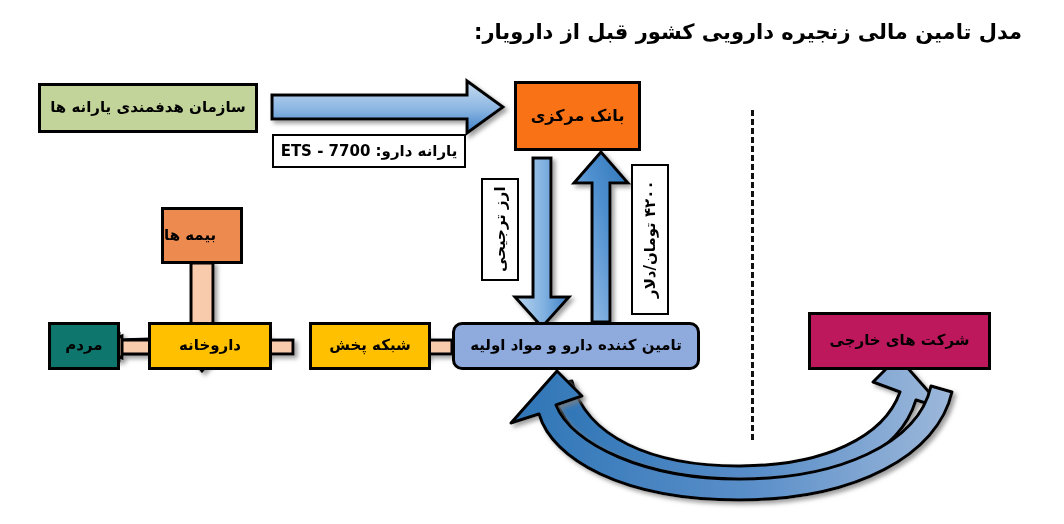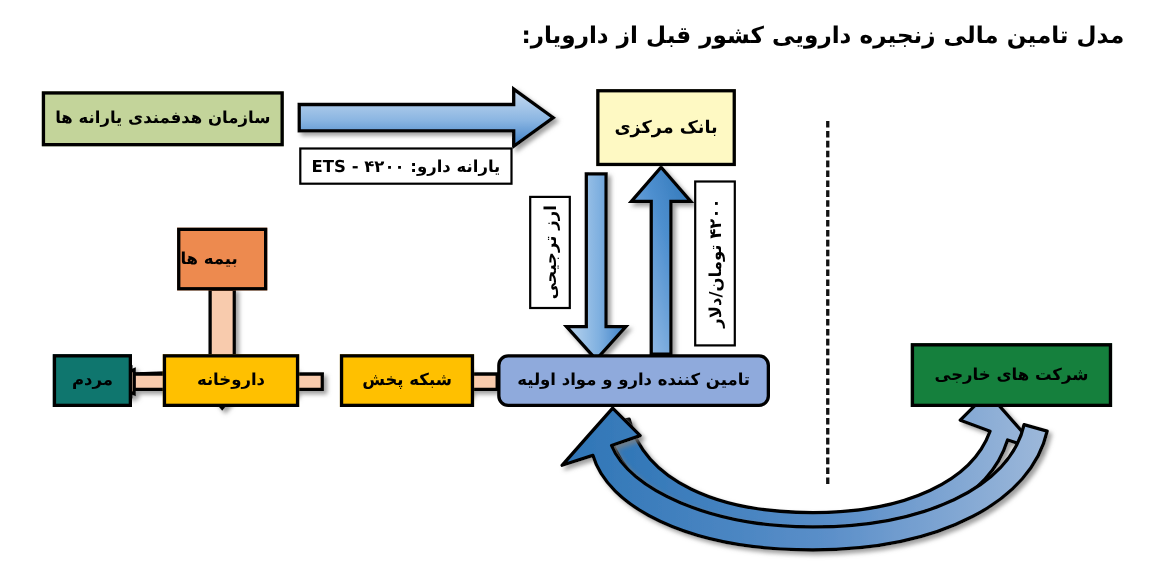--- a/index.html
+++ b/index.html
@@ -114,21 +114,21 @@
                L 534,397 L 557,371 L 582,396 L 556,405
                C 572,445 646,479 739,479
                C 838,479 918,444 931,386 Z" fill="url(#gCurveA)" stroke="#000" stroke-width="3" stroke-linejoin="round"></path>
     </g>
   </svg>
 
   <div class="box" style="left:38px;top:83px;width:220px;height:50px;background:#C3D49A;font-size:15px;z-index:5;">
     <span>سازمان هدفمندی یارانه ها</span>
   </div>
 
-  <div class="box" style="left:514px;top:81px;width:127px;height:70px;background:#fef9c3;font-size:16px;z-index:5;margin-left:28px;">
+  <div class="box" style="left:514px;top:81px;width:127px;height:70px;background:#f97316;font-size:16px;z-index:5;">
     <span>بانک مرکزی</span>
   </div>
 
   <div class="box" style="left:161px;top:207px;width:82px;height:57px;background:#ED8A4F;font-size:15px;z-index:5;justify-content:flex-end;">
     <span>بیمه ها</span>
   </div>
 
   <div class="box" style="left:48px;top:322px;width:72px;height:48px;background:#0f766e;font-size:15px;z-index:5;">
     <span>مردم</span>
   </div>
@@ -138,26 +138,26 @@
   </div>
 
   <div class="box" style="left:293px;top:322px;width:122px;height:48px;background:#FFC000;font-size:15px;z-index:5;margin-left:16px;">
     <span>شبکه پخش</span>
   </div>
 
   <div class="box" style="left:452px;top:322px;width:248px;height:48px;background:#8FAADC;font-size:15px;z-index:5;border-radius:10px;">
     <span>تامین کننده دارو و مواد اولیه</span>
   </div>
 
-  <div class="box" style="left:828px;top:312px;width:183px;height:58px;background:#15803d;font-size:15px;z-index:5;">
+  <div class="box" style="left:808px;top:312px;width:183px;height:58px;background:#be185d;font-size:15px;z-index:5;">
     <span>شرکت های خارجی</span>
   </div>
 
   <div class="label-box" style="left:272px;top:134px;width:194px;height:34px;font-size:15px;">
-    <span>یارانه دارو: ETS - ۴۲۰۰</span>
+    <span>یارانه دارو: ETS - 7700</span>
   </div>
 
   <div class="label-box vert" style="left:481px;top:178px;width:38px;height:103px;font-size:15px;">
     <span>ارز ترجیحی</span>
   </div>
 
   <div class="label-box vert" style="left:631px;top:164px;width:38px;height:151px;font-size:15px;">
     <span>۴۲۰۰ تومان/دلار</span>
   </div>
 

